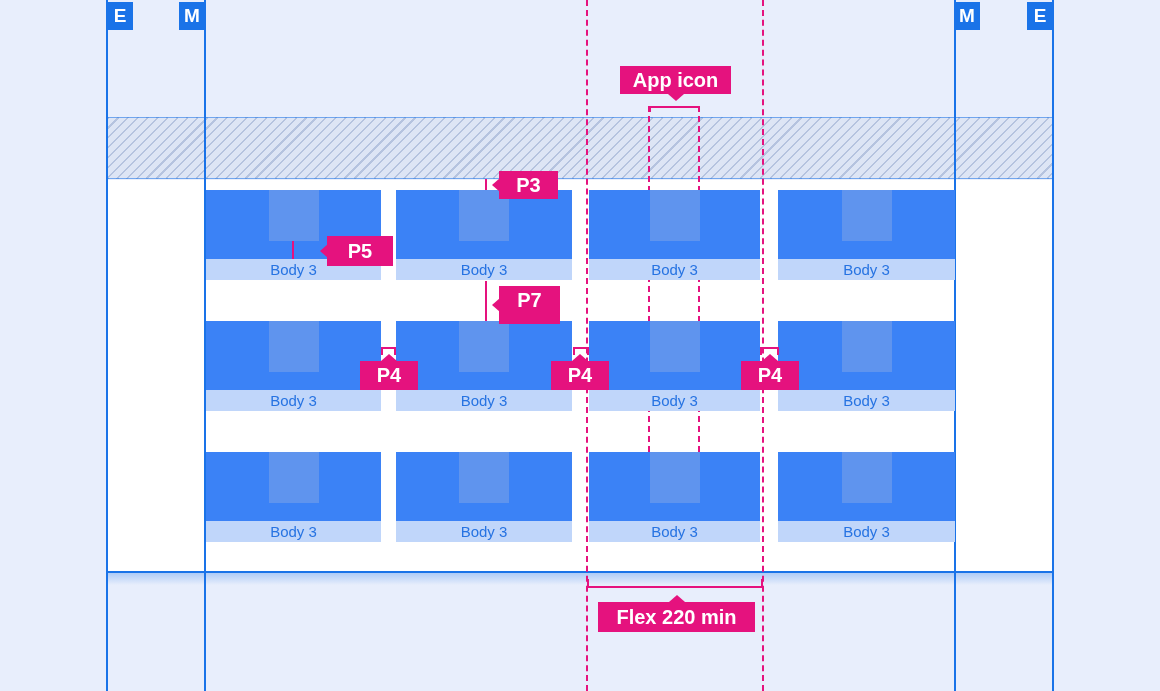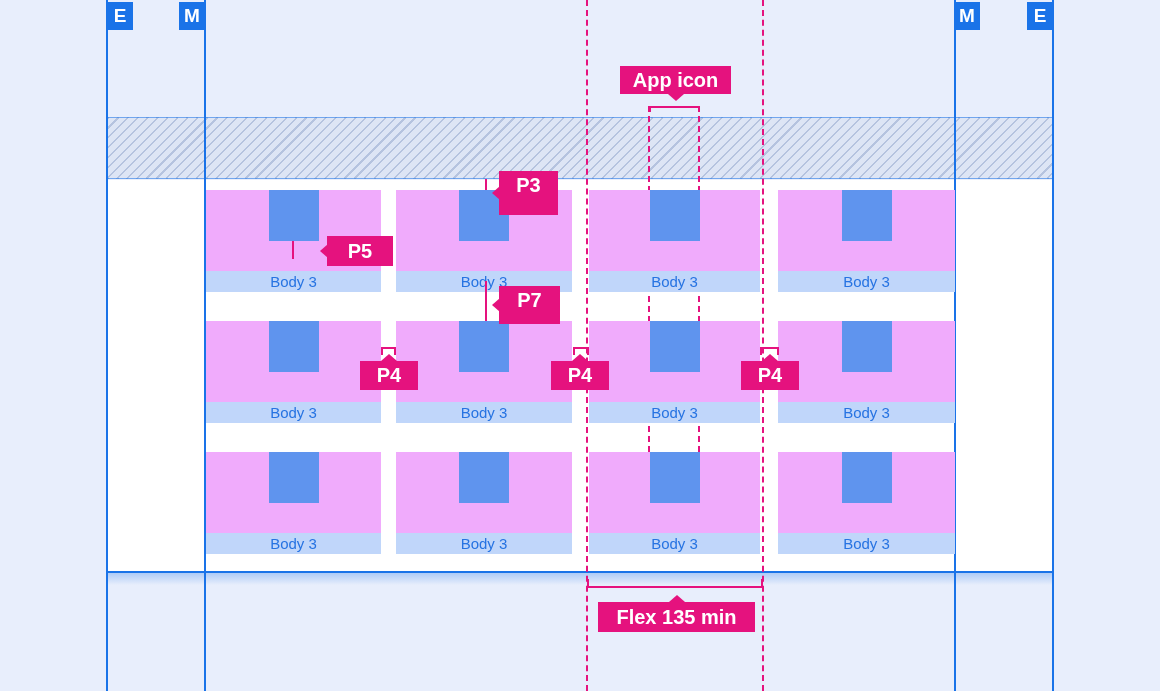--- a/index.html
+++ b/index.html
@@ -37,21 +37,21 @@
     background:linear-gradient(180deg, rgba(26,115,232,0.28), rgba(26,115,232,0));}
 
   
   .dash{position:absolute;width:0;border-left:2px dashed #e5127e;}
   .dash-outer-left{left:586px;top:0;height:691px;}
   .dash-outer-right{left:762px;top:0;height:691px;}
   .dash-inner-left{left:648px;top:106px;height:406px;}
   .dash-inner-right{left:698px;top:106px;height:406px;}
 
   
-  .cell{position:absolute;height:102px;background:#f0abfc;}
+  .cell{position:absolute;height:90px;background:#3b82f6;}
   .col1{left:206px;width:175px;}
   .col2{left:396px;width:176px;}
   .col3{left:589px;width:171px;}
   .col4{left:778px;width:177px;}
   .row1{top:190px;}
   .row2{top:321px;}
   .row3{top:452px;}
   .cell-icon{position:absolute;top:0;left:50%;margin-left:-25px;width:50px;height:51px;background:#5f94ee;}
   .cell-caption{position:absolute;left:0;right:0;bottom:0;height:21px;background:#c0d6fa;
     color:#2673e2;font-size:15px;line-height:21px;text-align:center;}
@@ -72,21 +72,21 @@
   .t-app1{left:649px;top:106px;width:2px;height:6px;}
   .t-app2{left:698px;top:106px;width:2px;height:6px;}
   .m-flexbr{left:587px;top:586px;width:176px;height:2px;}
   .t-flex1{left:587px;top:579px;width:2px;height:9px;}
   .t-flex2{left:761px;top:579px;width:2px;height:9px;}
 
   
   .label{position:absolute;background:#e5127e;color:#fff;font-weight:bold;font-size:20px;
     text-align:center;white-space:nowrap;}
   .lb-appicon{left:620px;top:66px;width:111px;height:28px;line-height:28px;}
-  .lb-p3{left:499px;top:171px;width:59px;height:44px;line-height:28px;}
+  .lb-p3{left:499px;top:171px;width:59px;height:28px;line-height:28px;}
   .lb-p5{left:327px;top:236px;width:66px;height:30px;line-height:30px;}
   .lb-p7{left:499px;top:286px;width:61px;height:38px;line-height:28px;}
   .lb-p4a{left:360px;top:361px;width:58px;height:29px;line-height:29px;}
   .lb-p4b{left:551px;top:361px;width:58px;height:29px;line-height:29px;}
   .lb-p4c{left:741px;top:361px;width:58px;height:29px;line-height:29px;}
   .lb-flex{left:598px;top:602px;width:157px;height:30px;line-height:30px;}
 
   .tail{position:absolute;width:0;height:0;}
   .tail-left{left:-7px;top:50%;margin-top:-7px;border-top:7px solid transparent;
     border-bottom:7px solid transparent;border-right:8px solid #e5127e;}
@@ -213,16 +213,16 @@
   <div class="label lb-p4b">
     <span class="tail tail-up"></span>
     <span>P4</span>
   </div>
   <div class="label lb-p4c">
     <span class="tail tail-up"></span>
     <span>P4</span>
   </div>
   <div class="label lb-flex">
     <span class="tail tail-up"></span>
-    <span>Flex 135 min</span>
+    <span>Flex 220 min</span>
   </div>
 
 </div>
 
 </body></html>

